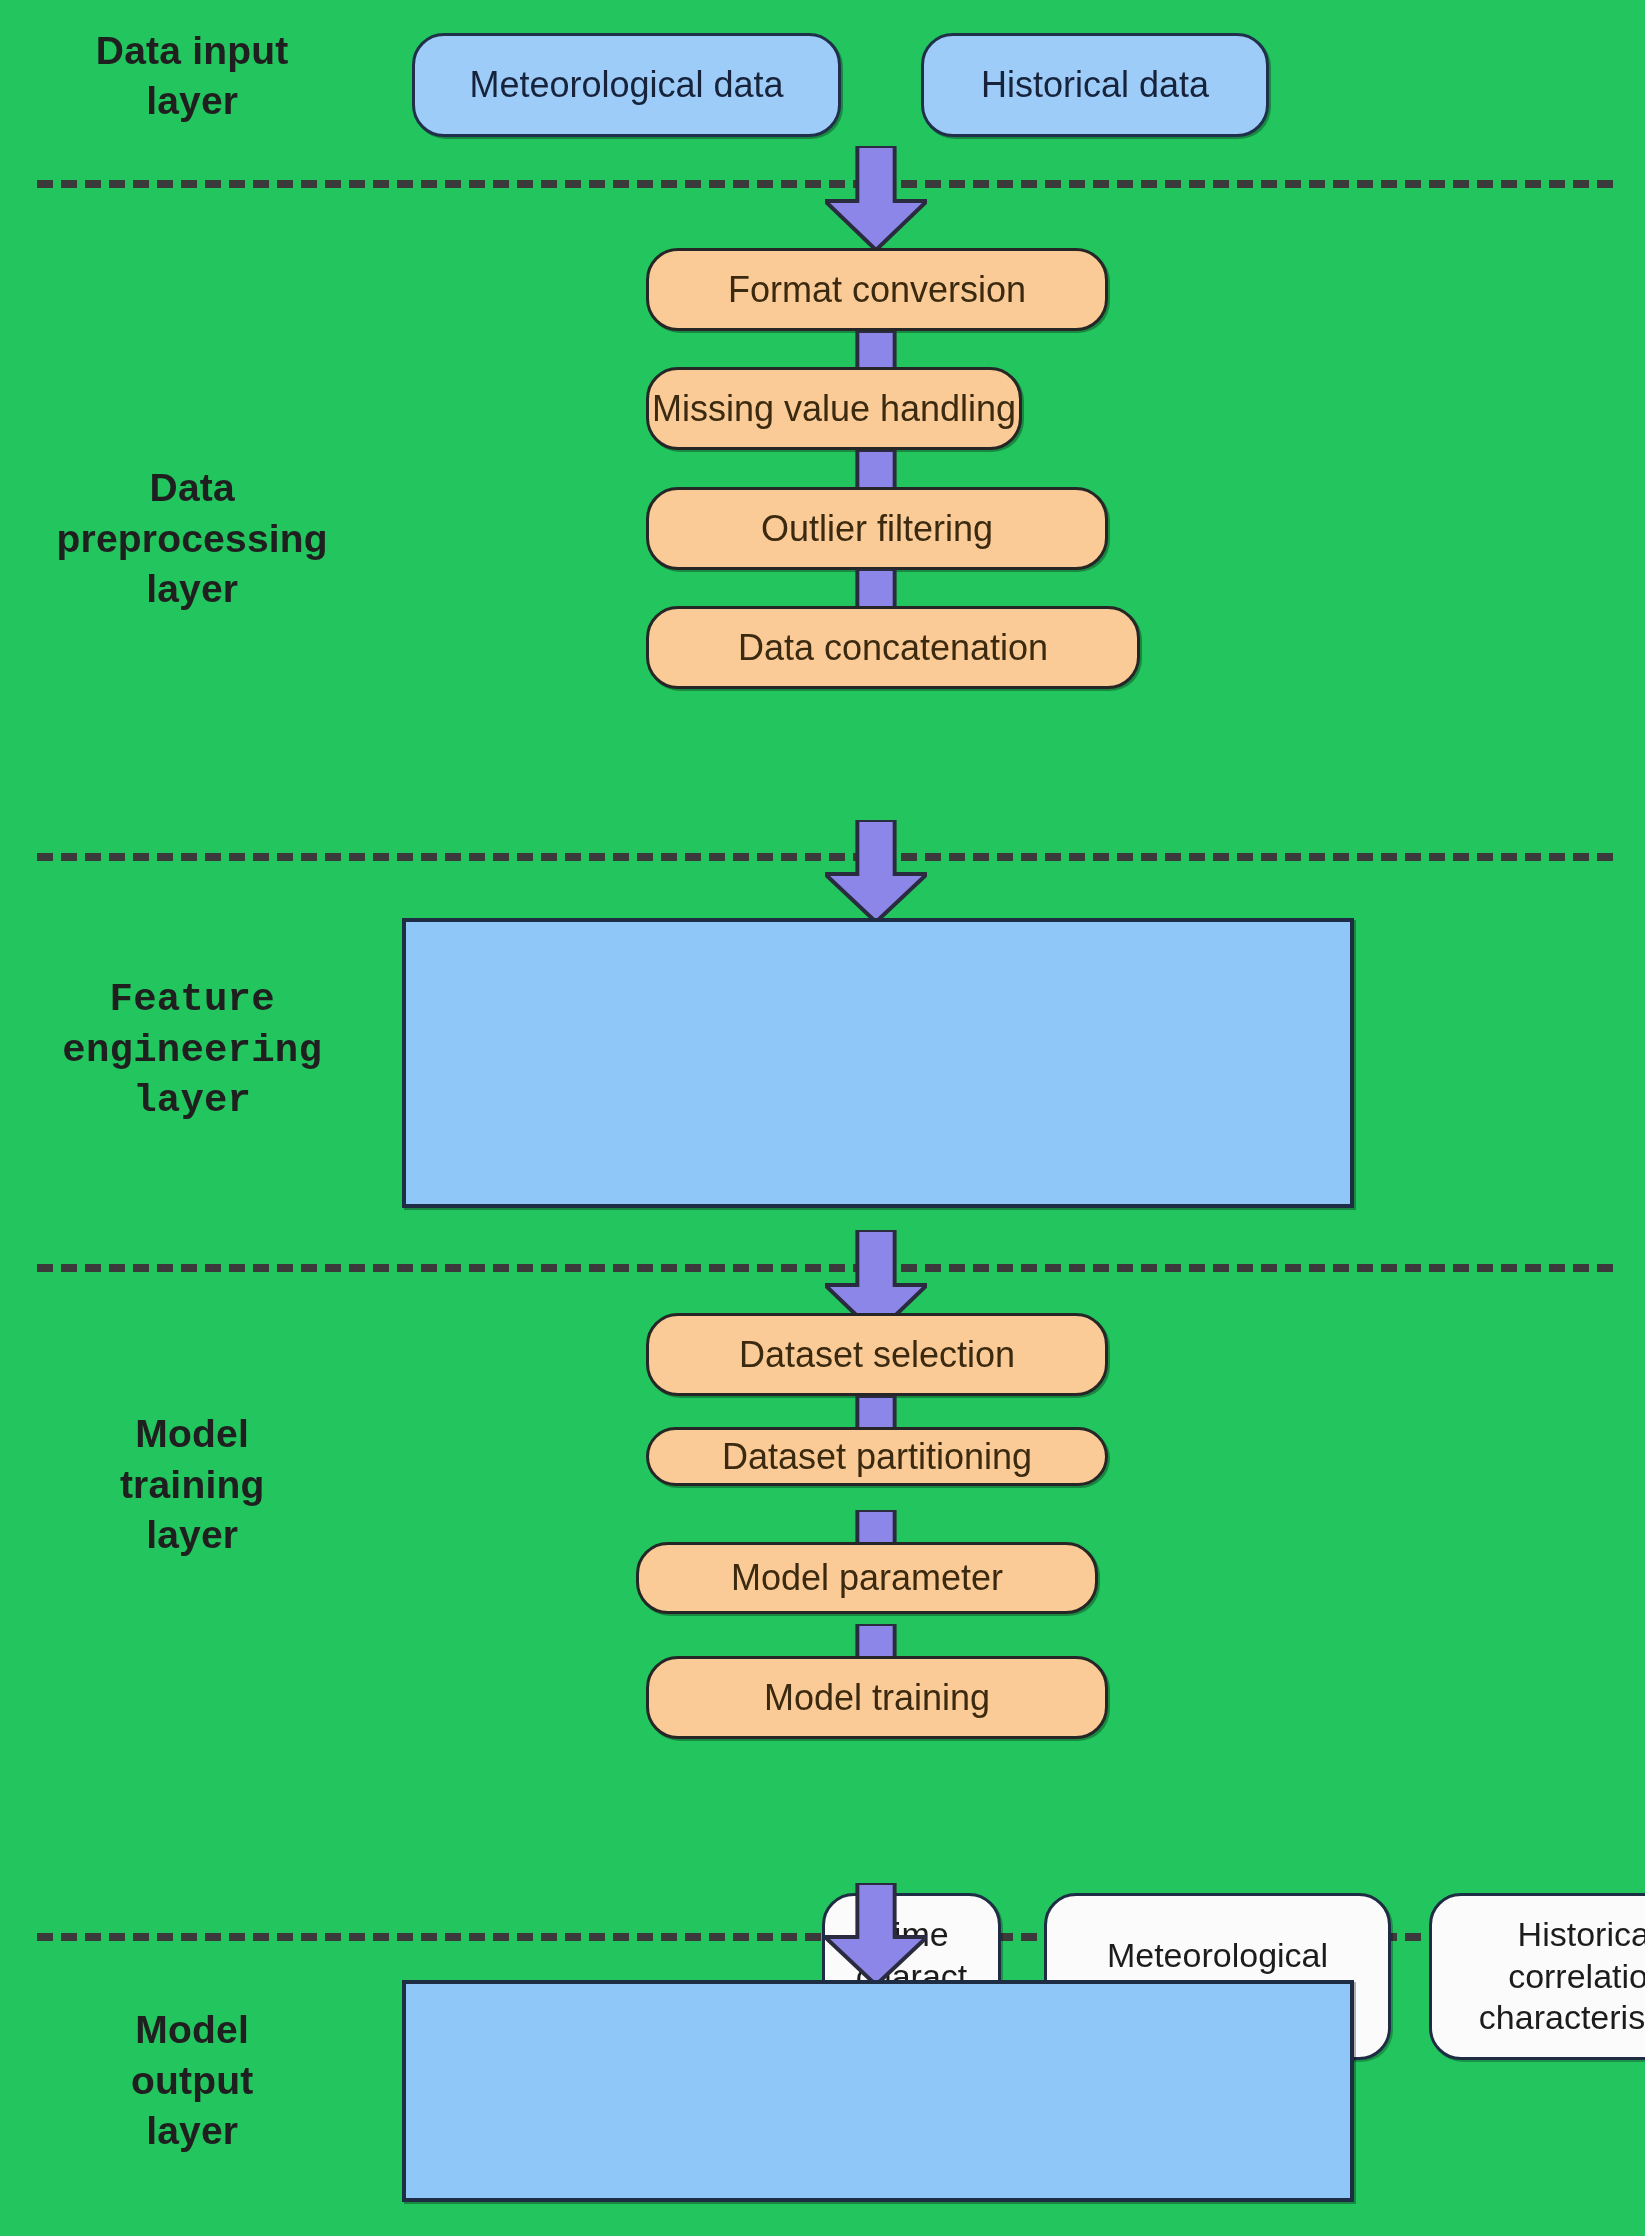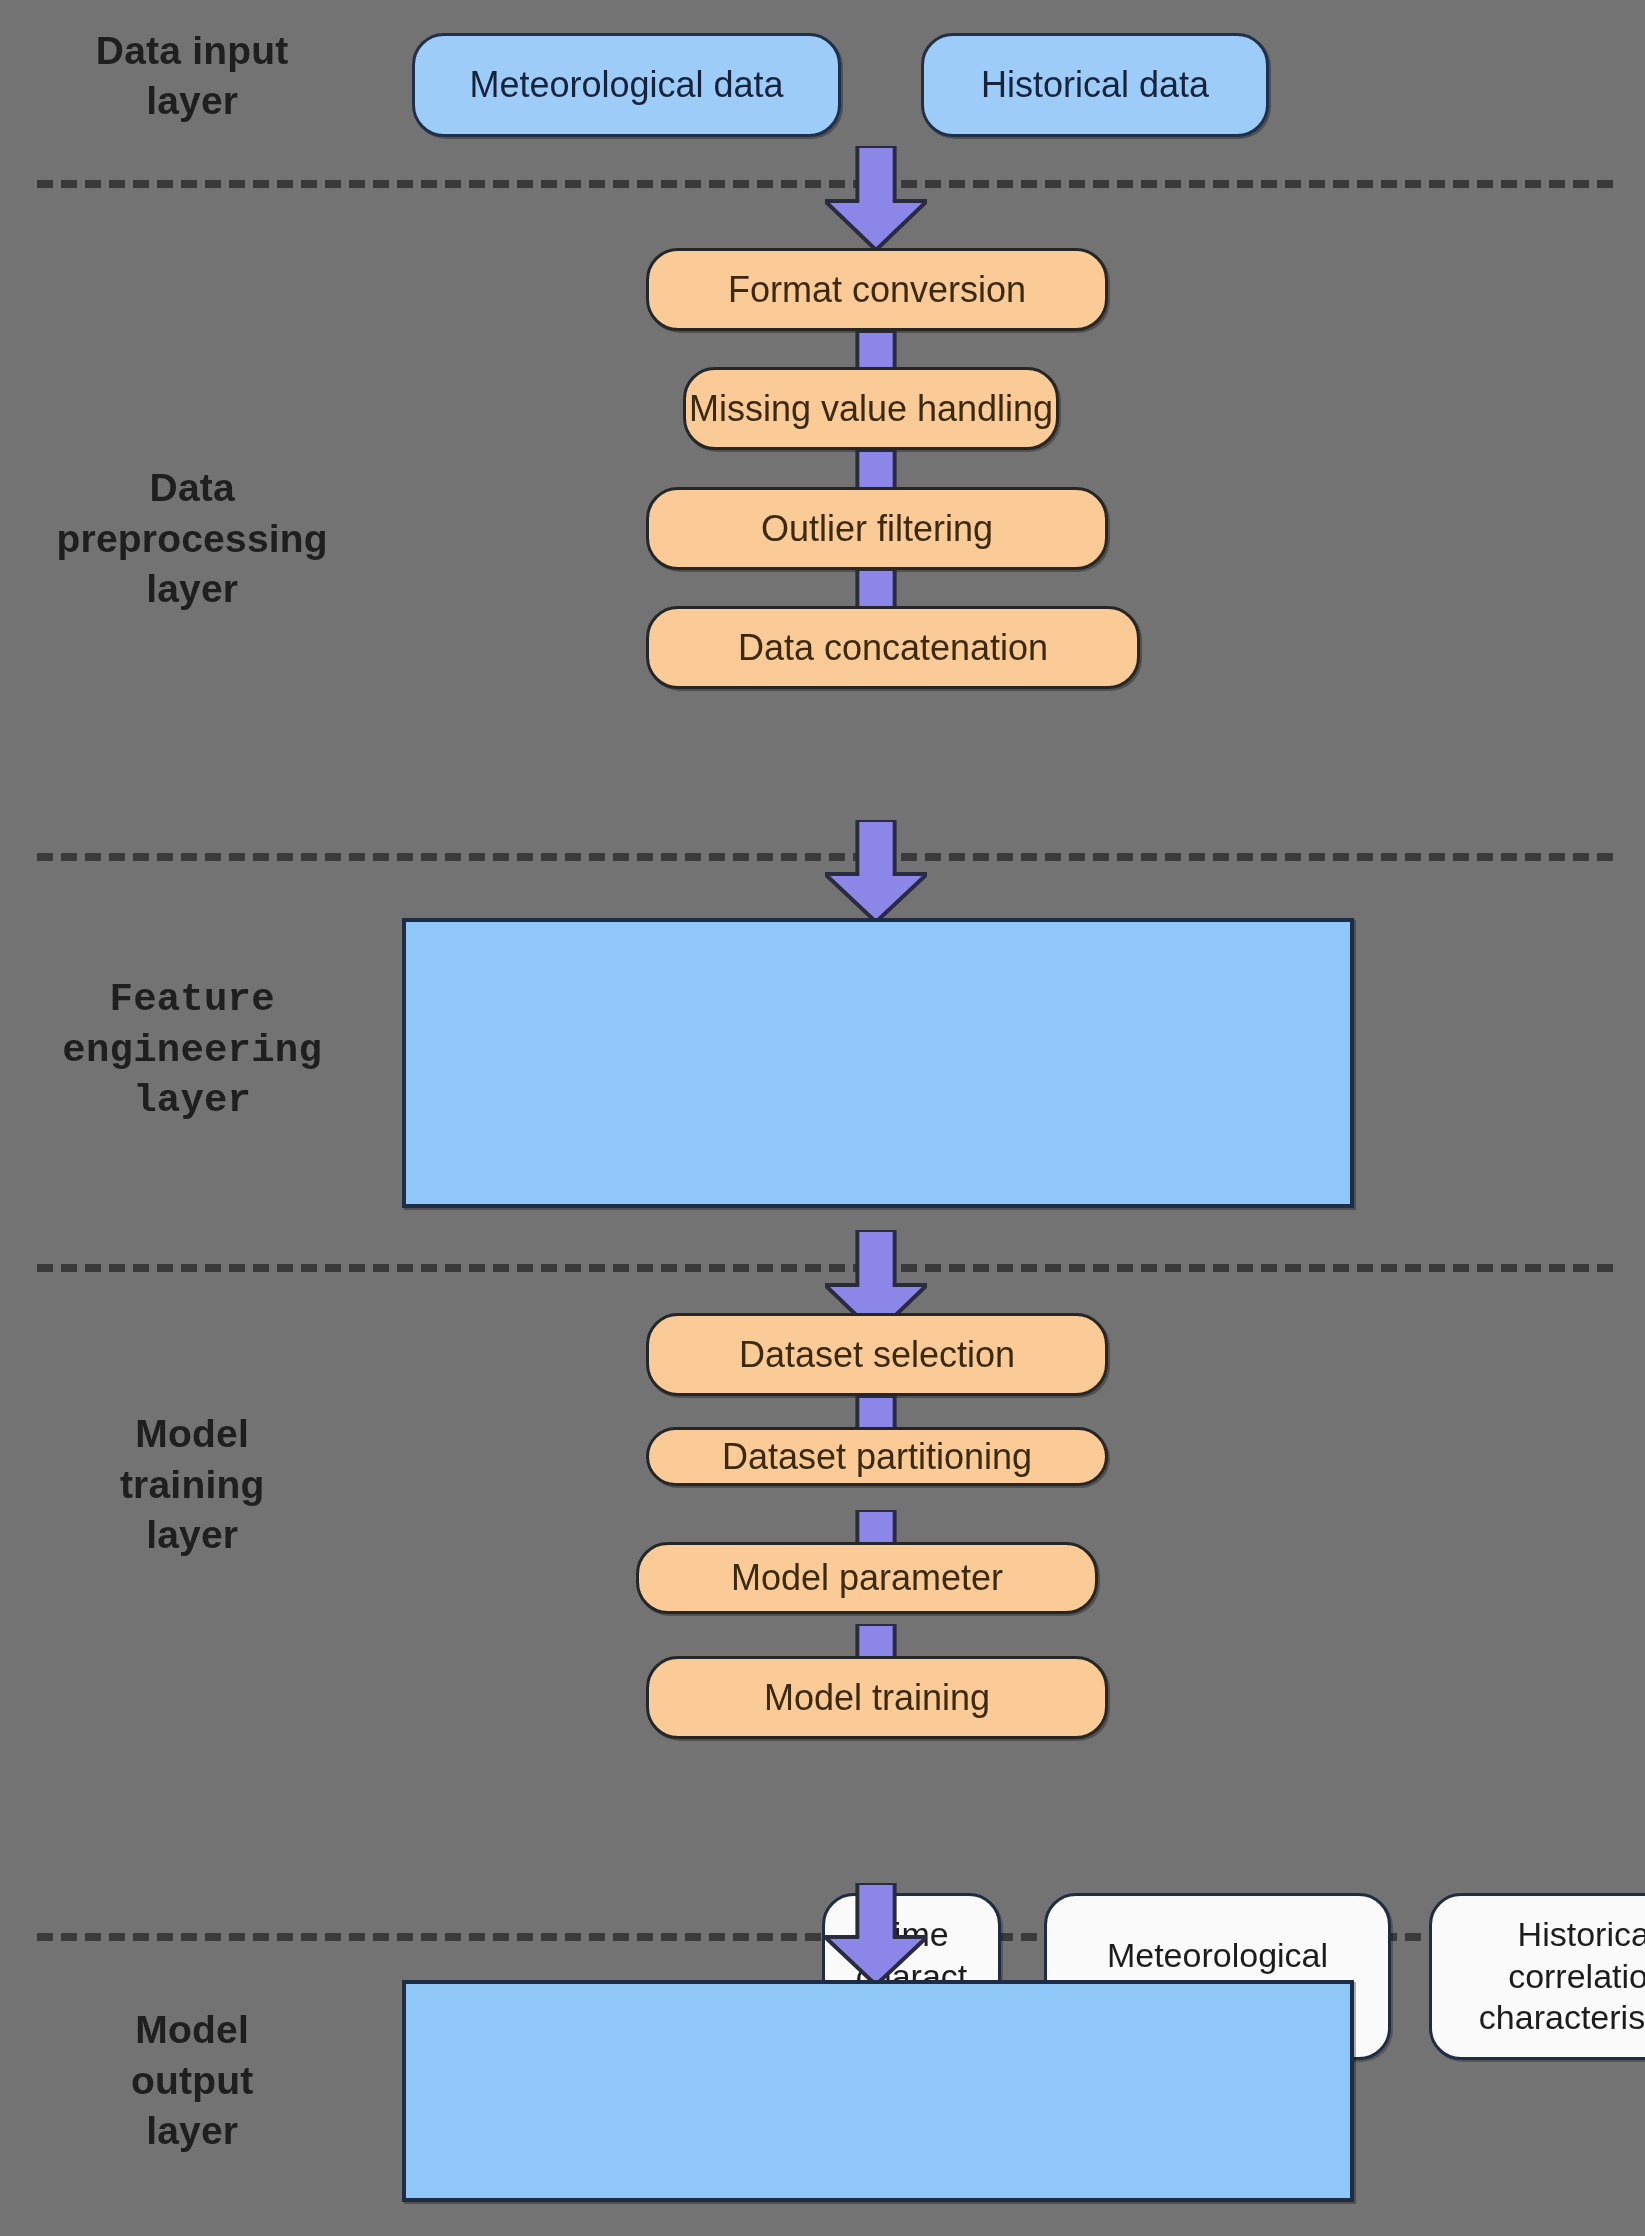--- a/index.html
+++ b/index.html
@@ -4,21 +4,21 @@
 <style>
   html,body{margin:0;padding:0;background:#ffffff;}
   body{
     font-family:"Liberation Sans", sans-serif;
     -webkit-font-smoothing:antialiased;
   }
   #canvas{
     position:relative;
     width:1645px;
     height:2236px;
-    background:#737373;
+    background:#22c55e;
     overflow:hidden;
   }
 
   
   .layer-label{
     position:absolute;
     font-weight:bold;
     color:#1f1f1f;
     text-align:center;
     line-height:1.30;
@@ -130,21 +130,21 @@
   <div class="node orange-node" style="left:646px; top:248px; width:462px; height:83px;">
     <span>Format conversion</span>
   </div>
 
   <div class="arrow" style="left:825px; top:331px; height:84px;">
     <svg viewBox="0 0 104 85" preserveAspectRatio="none">
       <polygon points="33,0 71,0 71,43 104,43 52,85 0,43 33,43" fill="#8B86E8" stroke="#2b2b3f" stroke-width="4"></polygon>
     </svg>
   </div>
 
-  <div class="node orange-node" style="left:646px; top:367px; width:376px; height:83px;margin-left:37px;">
+  <div class="node orange-node" style="left:646px; top:367px; width:376px; height:83px;">
     <span>Missing value handling</span>
   </div>
 
   <div class="arrow" style="left:825px; top:450px; height:84px;">
     <svg viewBox="0 0 104 85" preserveAspectRatio="none">
       <polygon points="33,0 71,0 71,43 104,43 52,85 0,43 33,43" fill="#8B86E8" stroke="#2b2b3f" stroke-width="4"></polygon>
     </svg>
   </div>
 
   <div class="node orange-node" style="left:646px; top:487px; width:462px; height:83px;">

